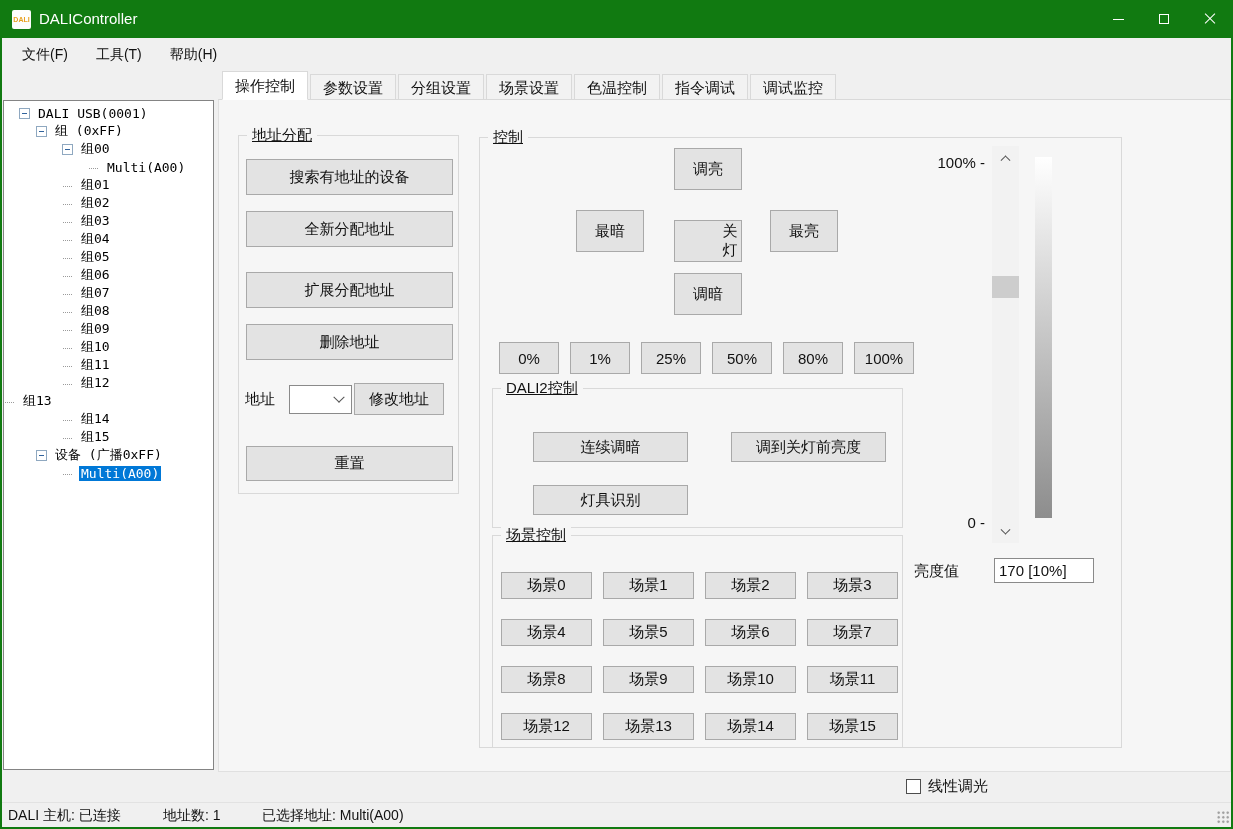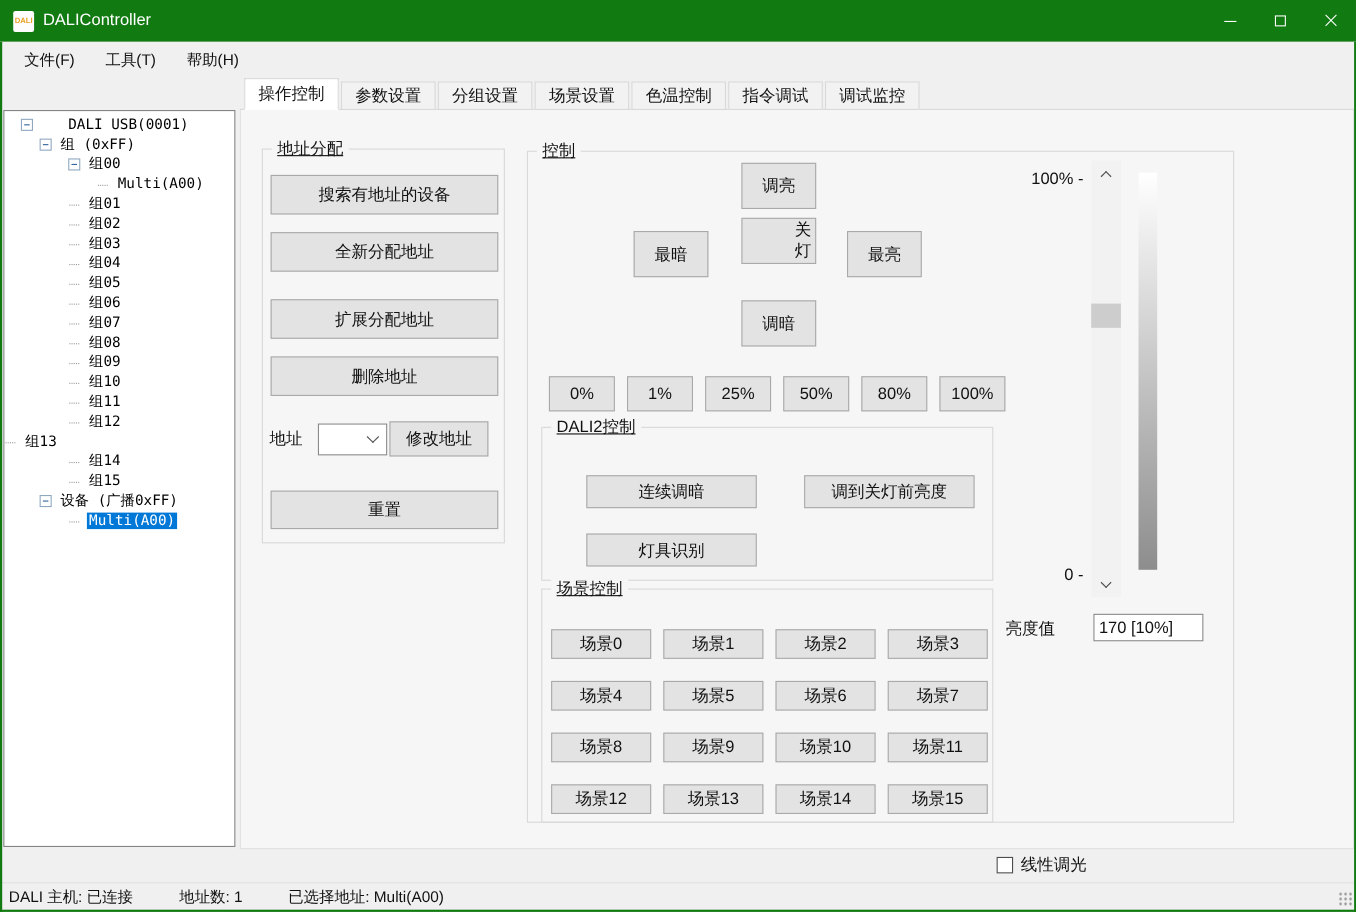--- a/index.html
+++ b/index.html
@@ -61,21 +61,21 @@
   .addr-combo input{flex:1; min-width:0; border:none; outline:none; background:transparent; font-size:14px; padding-left:4px; font-family:inherit;}
   .combo-chevron{width:8px; height:8px; border-right:1px solid #555; border-bottom:1px solid #555; transform:rotate(45deg) translate(-2px,-2px); margin-right:8px; flex:none;}
   .modify-btn{position:absolute; left:115px; top:247px; width:90px; height:32px;}
   .reset-btn{position:absolute; left:7px; top:310px; width:207px; height:35px;}
 
   
   .group-ctrl{left:260px; top:37px; width:643px; height:611px;}
   .ctrl-btn{position:absolute; width:68px; height:42px;}
   .btn-up{left:194px; top:10px;}
   .btn-min{left:96px; top:72px;}
-  .btn-off{left:194px; top:60px;padding-left:44px;}
+  .btn-off{left:194px; top:82px;padding-left:44px;}
   .btn-max{left:290px; top:72px;}
   .btn-down{left:194px; top:135px;}
   .pct-row{position:absolute; left:19px; top:204px; display:flex; gap:11px;}
   .pct-btn{width:60px; height:32px;}
 
   .group-dali2{left:12px; top:250px; width:411px; height:140px;}
   .dali2-grid{position:absolute; left:40px; top:43px; display:grid; grid-template-columns:155px 155px; column-gap:43px; row-gap:23px;}
   .dali2-btn{height:30px;}
 
   .group-scene{left:12px; top:397px; width:411px; height:213px;}
@@ -136,21 +136,21 @@
 
   <div class="menubar">
 
   <div class="menu-item">文件(F)</div>
       <div class="menu-item">工具(T)</div>
       <div class="menu-item">帮助(H)</div>
     </div>
 
   <div class="tree">
 
-      <div class="tree-row" style="padding-left: 15px; gap: 24px;">
+      <div class="tree-row" style="padding-left: 15px;">
         <span class="expander"></span>
         <span class="tree-label">DALI USB(0001)</span>
       </div>
 
       <div class="tree-row" style="padding-left: 32px;">
         <span class="expander"></span>
         <span class="tree-label">组 (0xFF)</span>
       </div>
 
       <div class="tree-row" style="padding-left: 58px;">

